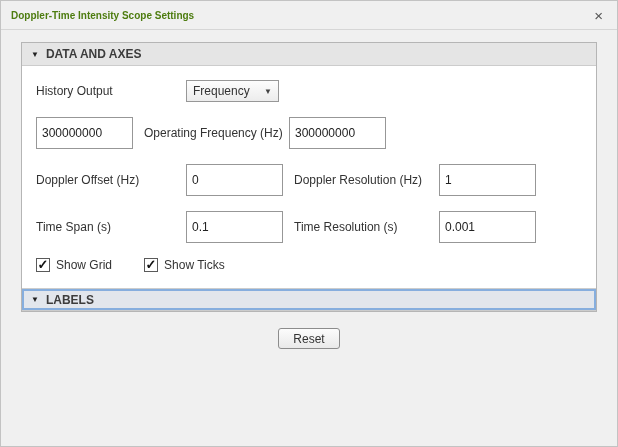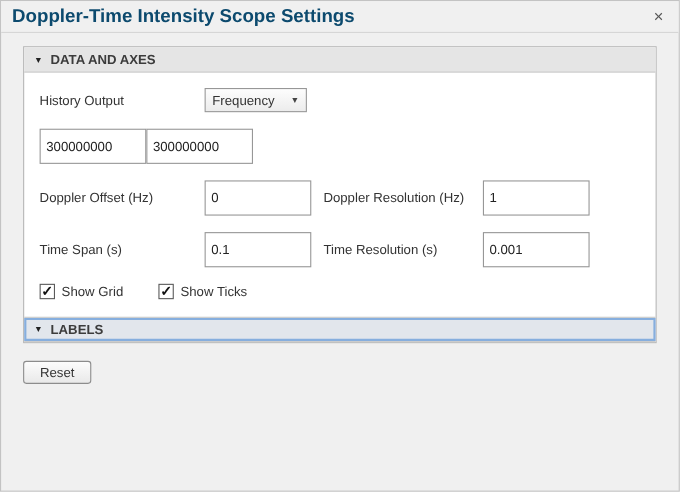--- a/index.html
+++ b/index.html
@@ -16,21 +16,21 @@
   
   .titlebar {
     height: 29px;
     display: flex;
     align-items: center;
     justify-content: space-between;
     padding: 0 10px;
     background: #f0f0f0;
     border-bottom: 1px solid #d6d6d6;
   }
-  .title { font-weight: bold; font-size: 17px; color: #0c4a6e; }
+  .title { font-weight: bold; font-size: 10px; color: #4d7c0f; }
   .close-btn {
     background: none; border: none; cursor: pointer;
     font-size: 15px; color: #555; line-height: 1; padding: 2px 4px;
     font-family: "Liberation Sans", sans-serif;
   }
 
   
   .panel {
     margin: 12px 20px 0 20px;
     background: #ffffff;
@@ -100,21 +100,21 @@
 
   
   .lblS { width: 103px; flex: none; color: #333; }
   .lblT { width: 90px; flex: none; margin-left: 55px; color: #333; }
   .inpS  { width: 100px; }
   .inpT  { width: 107px; }
 
   
   .footer {
     display: flex;
-    justify-content: flex-start;
+    justify-content: center;
     margin: 16px 20px 0 20px;
   }
   .reset-btn {
     min-width: 62px; height: 21px;
     border: 1px solid #8c8c8c;
     border-radius: 3px;
     background: linear-gradient(#fcfcfc, #e9e9e9);
     font-family: "Liberation Sans", sans-serif;
     font-size: 12px;
     color: #333;
@@ -144,20 +144,21 @@
     <div class="row">
       <span class="lbl">History Output</span>
       <div class="dropdown">
         <span>Frequency</span>
         <span class="dd-caret">▼</span>
       </div>
     </div>
 
     <div class="row">
       <input class="inp" type="text" value="300000000" style="">
+      <span class="lbl2">Operating Frequency (Hz)</span>
       <input class="inp" type="text" value="300000000" style="">
     </div>
 
     <div class="row">
       <span class="lbl">Doppler Offset (Hz)</span>
       <input class="inp" type="text" value="0" style="">
       <span class="lbl2">Doppler Resolution (Hz)</span>
       <input class="inp" type="text" value="1" style="">
     </div>
 

